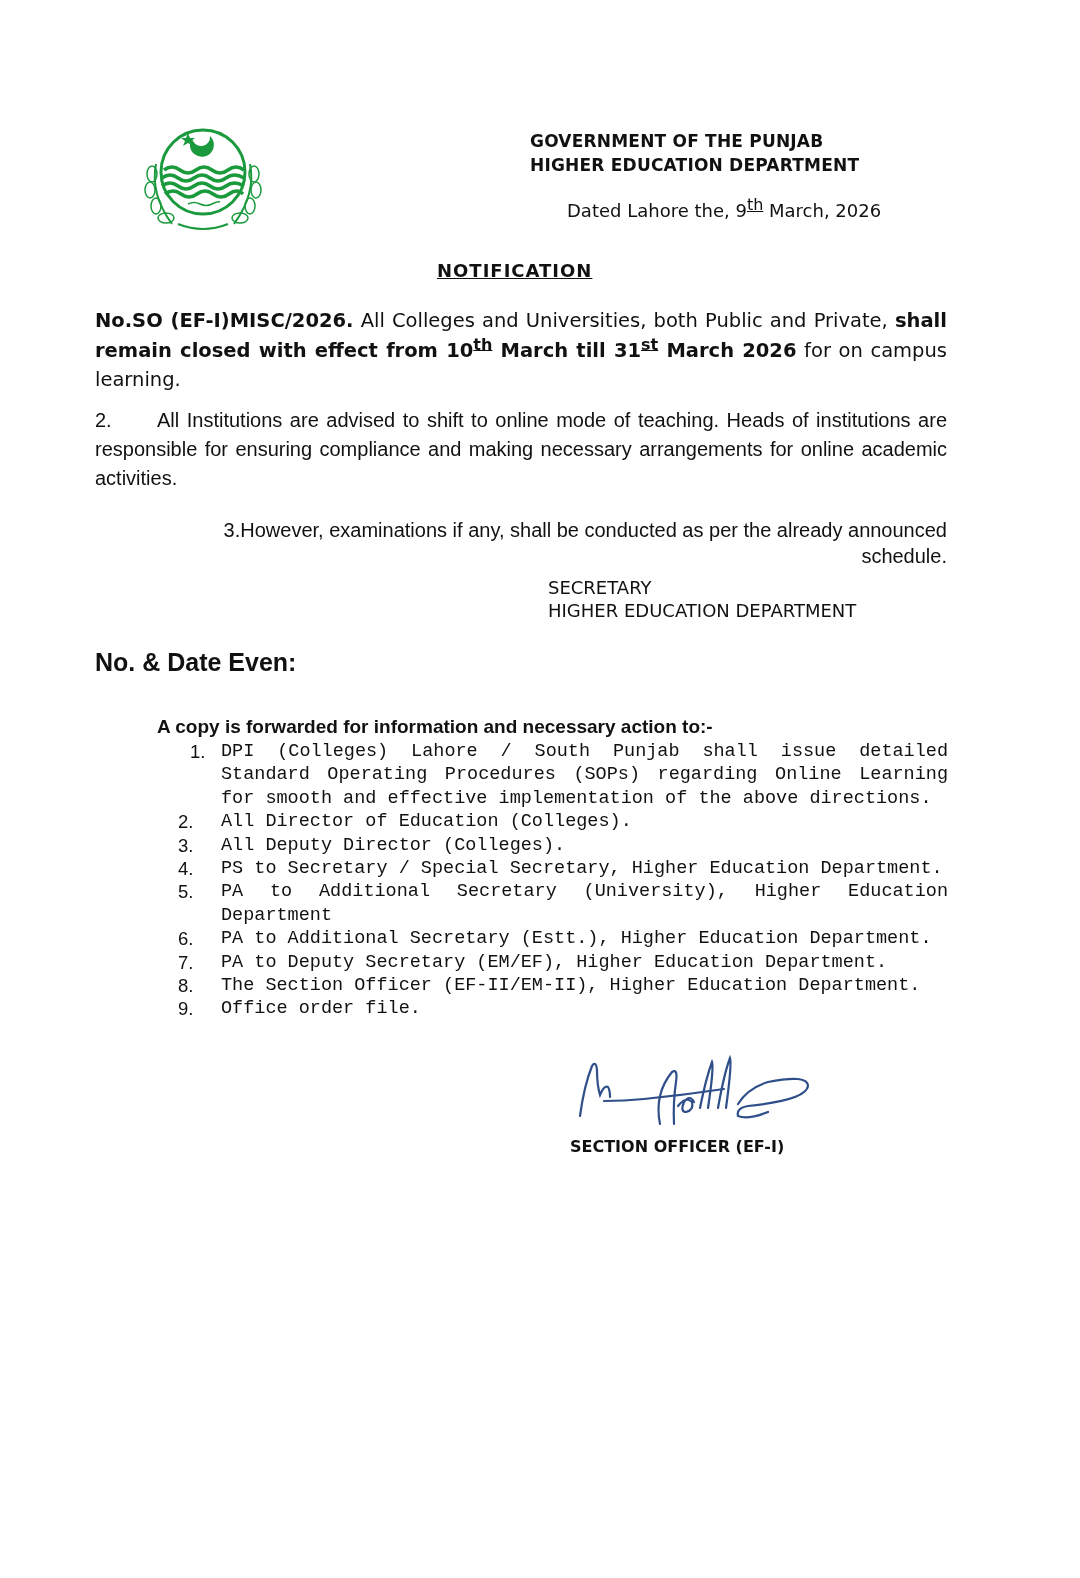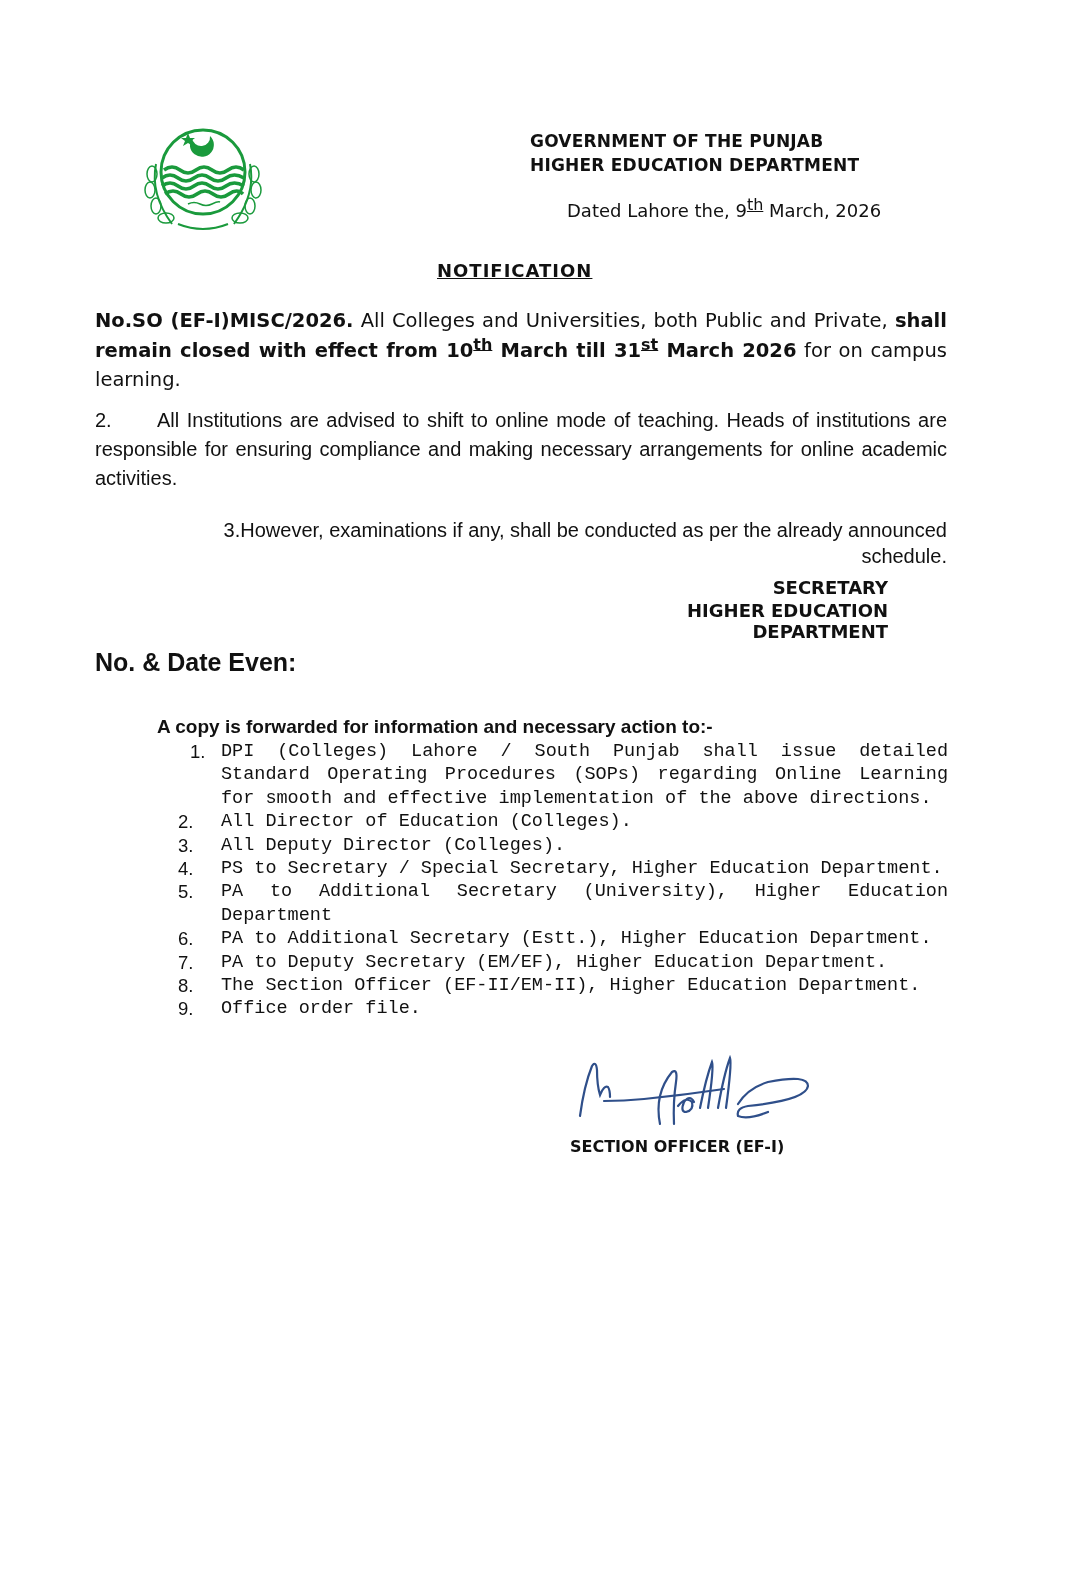--- a/index.html
+++ b/index.html
@@ -15,21 +15,21 @@
   .hdr2 { left: 530px; top: 153px; width: 360px; }
   .dated { left: 567px; top: 200px; font-size: 18px; font-family: "DejaVu Sans", sans-serif; white-space: nowrap; }
   sup { font-size: 16px; vertical-align: super; line-height: 0; text-decoration: underline; }
   .notif-title { left: 437px; top: 260px; font-size: 18px; font-weight: bold; text-decoration: underline; letter-spacing: 1px; }
   .para1 { left: 95px; top: 306px; width: 852px; font-size: 19.5px; line-height: 29.5px; text-align: justify; text-align-last: left; }
   .para1 b { font-weight: bold; }
   .para { width: 852px; font-size: 20px; line-height: 29px; text-align: justify; font-family: "Liberation Sans", sans-serif; }
   .para2 { left: 95px; top: 406px; }
   .para3 { left: 95px; top: 517px; text-align: right; line-height: 26px; }
   .pnum { display: inline-block; width: 62px; }
-  .sec { font-family: "DejaVu Sans", sans-serif; font-weight: bold; font-size: 18px; text-align: right; }
+  .sec { font-family: "DejaVu Sans", sans-serif; font-weight: normal; font-size: 18px; text-align: left; }
   .sec1 { left: 548px; top: 577px; width: 340px; }
   .sec2 { left: 548px; top: 600px; width: 340px; }
   .nodate { left: 95px; top: 648px; font-weight: bold; font-size: 25px; font-family: "Liberation Sans", sans-serif; }
   .fwd { left: 157px; top: 716px; font-weight: bold; font-size: 19px; font-family: "Liberation Sans", sans-serif; }
   .list { left: 178px; top: 740px; width: 770px; margin: 0; padding: 0; list-style: none; font-family: "Liberation Sans", sans-serif; font-size: 18.5px; line-height: 23.4px; }
   .list li { display: flex; }
   .list .n { width: 43px; flex: none; }
   .list .t { flex: 1; text-align: justify; font-family: Liberation Mono, monospace; }
   .list li:first-child .n { padding-left: 12px; width: 31px; }
   .sig { left: 560px; top: 1046px; width: 260px; height: 90px; }

